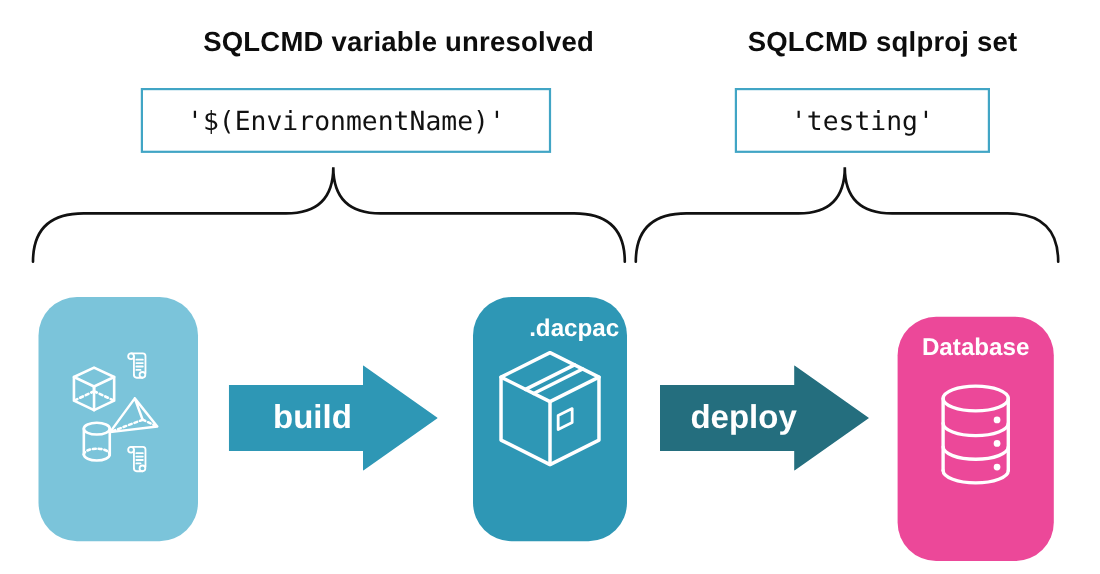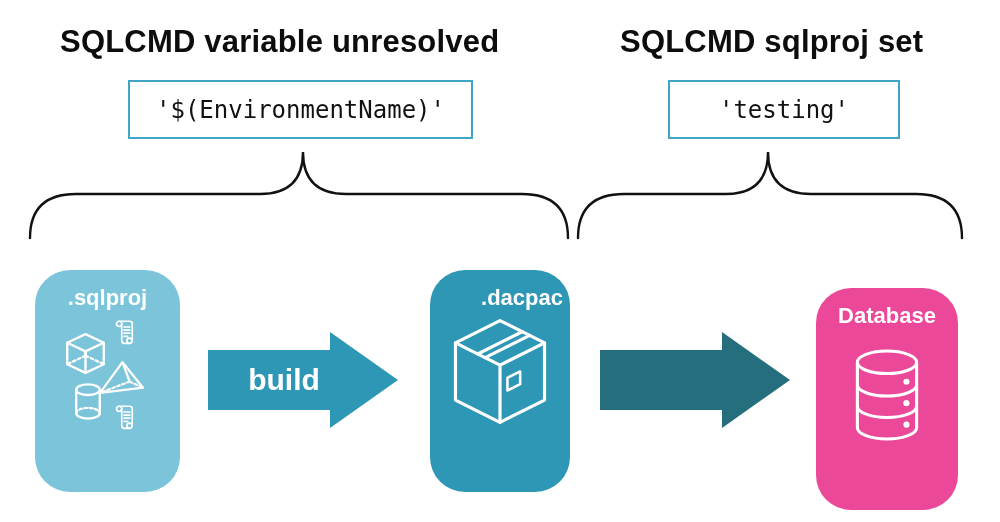--- a/index.html
+++ b/index.html
@@ -10,41 +10,41 @@
     height: 522px;
     background: #ffffff;
     overflow: hidden;
     font-family: "Liberation Sans", sans-serif;
   }
 
   
   .heading {
     position: absolute;
     top: 24px;
-    text-align: left;
-    font-size: 31px;
+    text-align: right;
+    font-size: 25px;
     font-weight: 700;
     color: #0d0d0d;
     letter-spacing: 0.2px;
   }
   .heading.left  { left: 60px;  width: 480px; }
   .heading.right { left: 620px; width: 305px; }
 
   
   .codebox {
     position: absolute;
     top: 80px;
     height: 59px;
     background: #ffffff;
     border: 2px solid #41a5c5;
     display: flex;
     align-items: center;
     justify-content: center;
   }
-  .codebox.left  { left: 128px; width: 345px; }
+  .codebox.left  { left: 128px; width: 373px; }
   .codebox.right { left: 668px; width: 232px; }
   .codebox code {
     font-family: "DejaVu Sans Mono", monospace;
     font-size: 24px;
     color: #111111;
     white-space: pre;
   }
 
   
   svg.braces {
@@ -133,21 +133,20 @@
   <div class="codebox right">
     <code>'testing'</code>
   </div>
 
   <svg class="braces" viewBox="0 0 1000 522">
     <path d="M 30 238 Q 30 194 76 194 L 260 194 Q 303 194 303 152 Q 303 194 346 194 L 522 194 Q 568 194 568 238"></path>
     <path d="M 578 238 Q 578 194 624 194 L 726 194 Q 768 194 768 152 Q 768 194 811 194 L 916 194 Q 962 194 962 238"></path>
   </svg>
 
   <div class="node sqlproj">
-    <div class="node-label">.sqlproj</div>
 
     <svg class="icon-scroll-1" viewBox="0 0 40 42" stroke-width="2.4">
       <circle cx="11.5" cy="8.5" r="3.8"></circle>
       <path d="M 11.5 4.7 H 27 Q 30.5 4.7 30.5 8.2 V 31"></path>
       <path d="M 15.3 8.5 V 33"></path>
       <path d="M 18.5 13 H 27 M 18.5 17.5 H 27 M 18.5 22 H 27 M 18.5 26.5 H 24"></path>
       <path d="M 15.3 33 Q 15.3 36.8 19 36.8 H 26.5"></path>
       <circle cx="26.5" cy="33" r="3.8"></circle>
     </svg>
 
@@ -196,20 +195,21 @@
       <path d="M 50 46 V 100"></path>
       <path d="M 29 35.5 L 71 14.5 M 36 39 L 78 18"></path>
       <path d="M 57 58 L 69 52 L 69 64 L 57 70 Z" stroke-width="2.4"></path>
     </svg>
   </div>
 
   <div class="arrow deploy">
     <svg viewBox="0 0 190 96">
       <polygon points="0,18 122,18 122,0 190,48 122,96 122,78 0,78"></polygon>
     </svg>
+    <div class="arrow-label">deploy</div>
   </div>
 
   <div class="node database">
     <div class="node-label">Database</div>
 
     <svg class="icon-database" viewBox="0 0 78 92" stroke-width="3">
       <ellipse cx="39" cy="14" rx="29" ry="11"></ellipse>
       <path d="M 10 14 V 78 M 68 14 V 78"></path>
       <path d="M 10 78 A 29 11 0 0 0 68 78"></path>
       <path d="M 10 36 A 29 11 0 0 0 68 36"></path>

